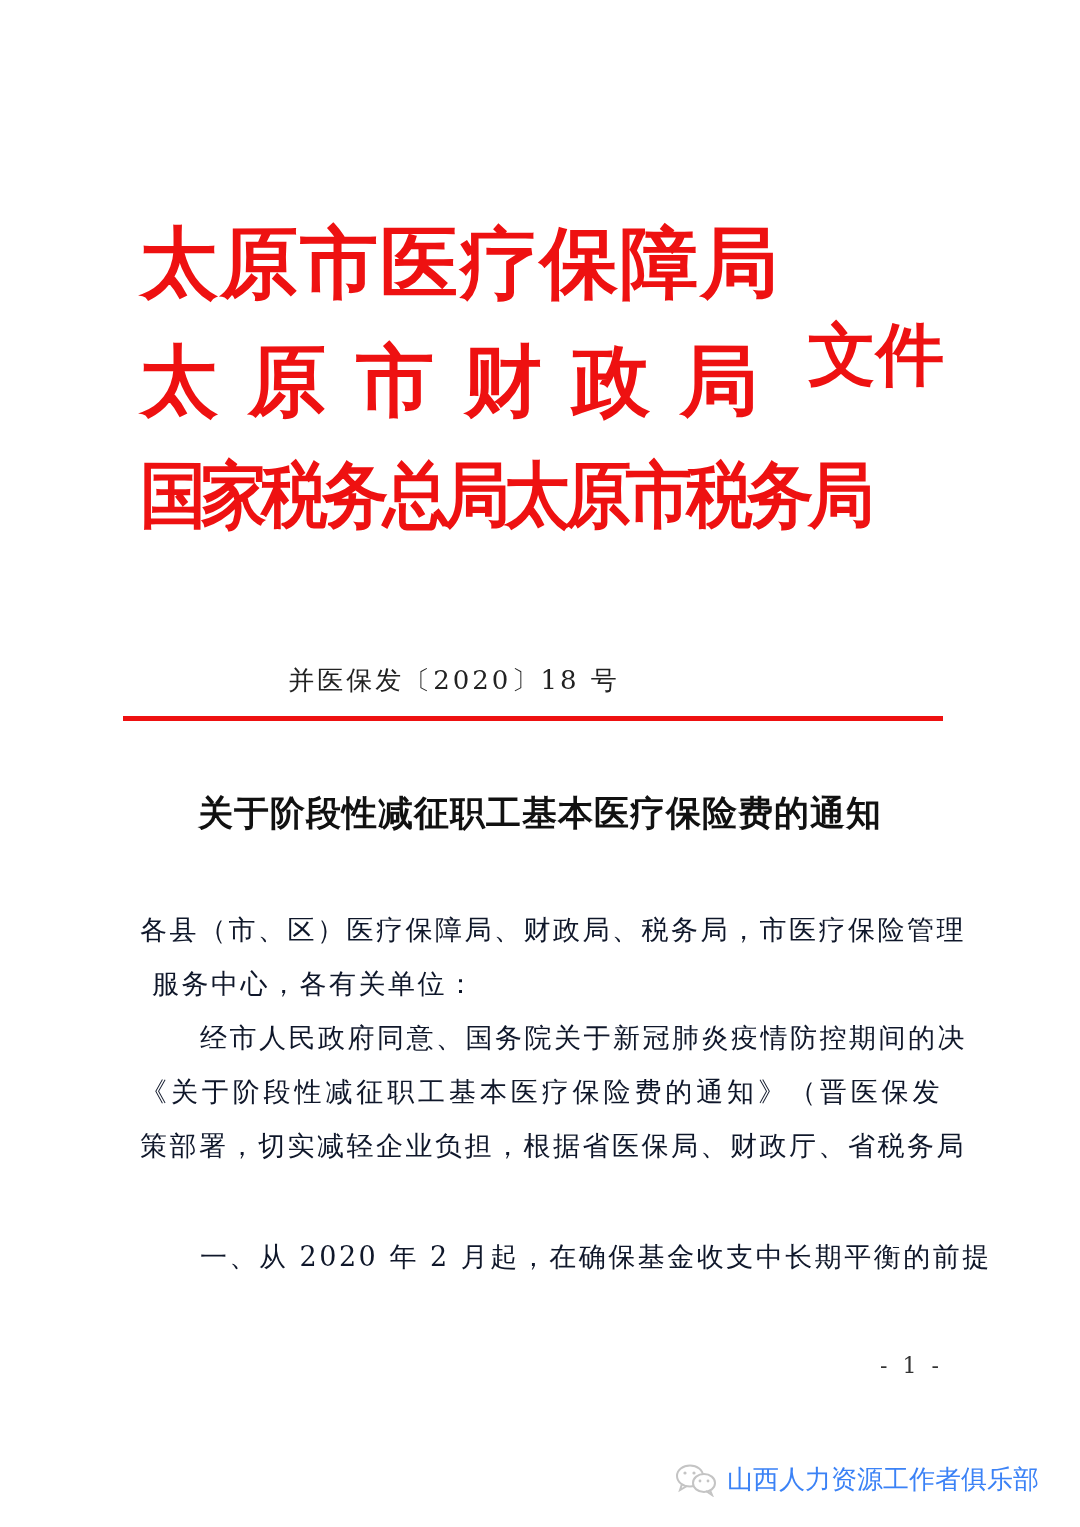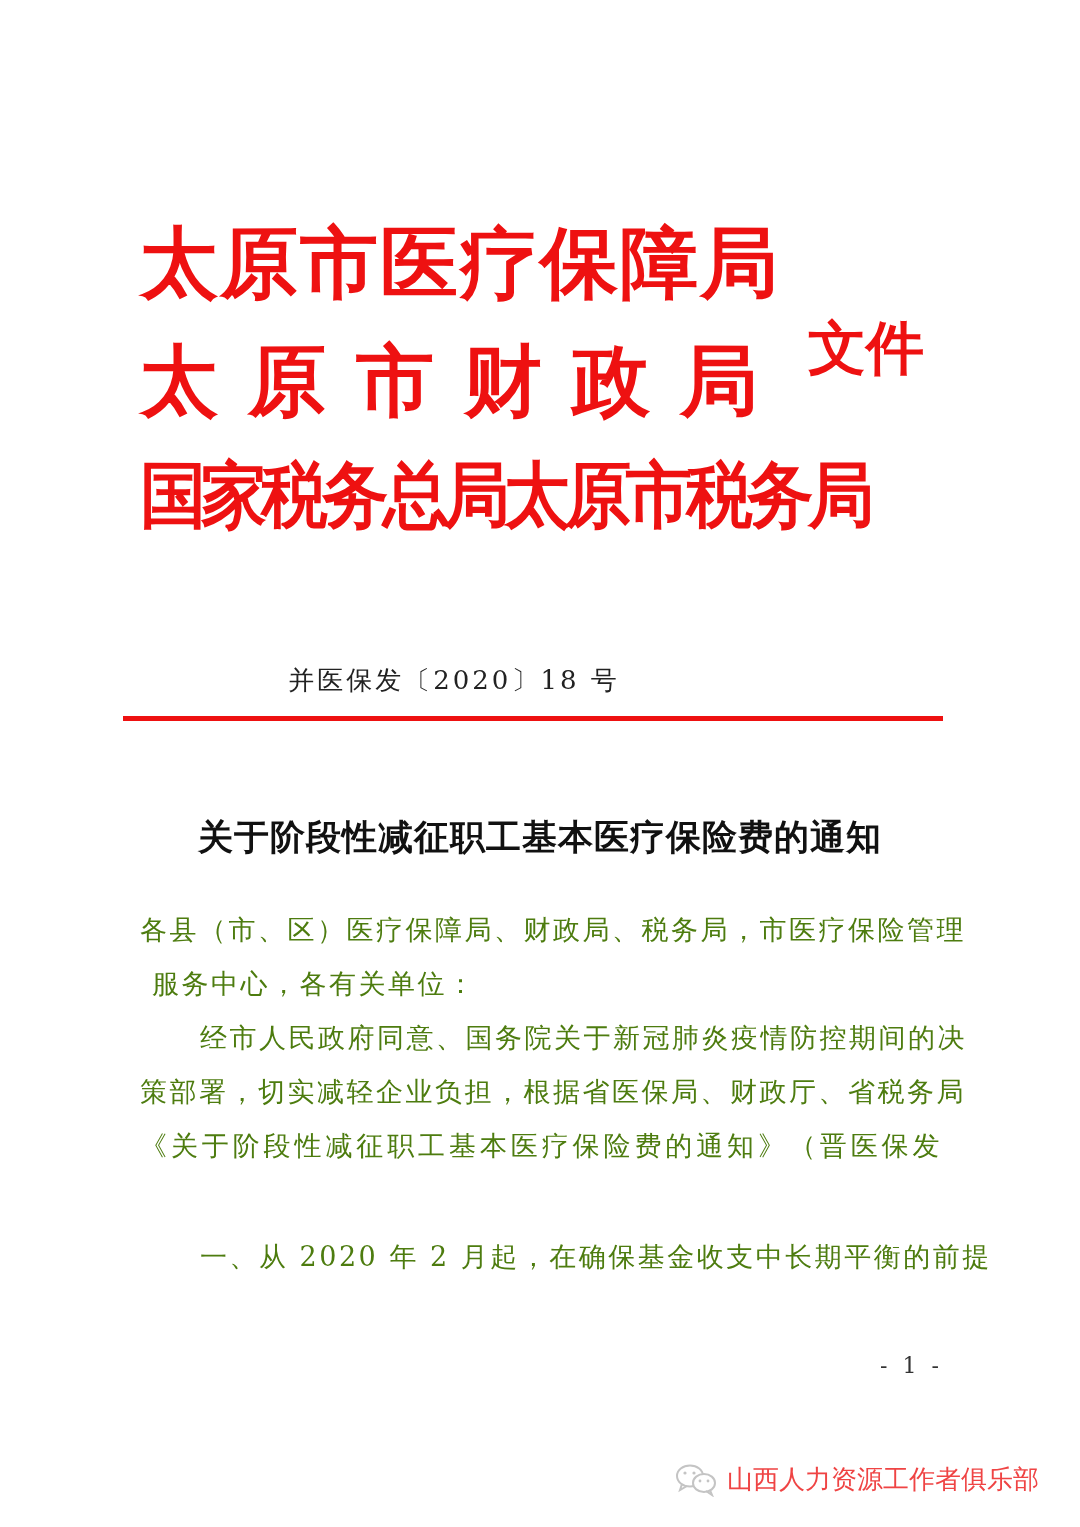--- a/index.html
+++ b/index.html
@@ -2,33 +2,33 @@
 <html><head>
 <meta charset="utf-8">
 <style>
   html, body { margin: 0; padding: 0; background: #ffffff; }
   body { width: 1080px; height: 1527px; position: relative; overflow: hidden;
          font-family: "DejaVu Serif", "Liberation Serif", serif; color: #1a1a1a; }
   .hdr { position: absolute; left: 140px; color: #ee1111; font-family: "DejaVu Serif", "Liberation Serif", serif; font-weight: bold; white-space: nowrap; }
   .hdr1 { top: 212px; font-size: 78px; letter-spacing: 2px; }
   .hdr2 { top: 330px; font-size: 78px; width: 800px; height: 100px; text-align: right; }
   .hdr2 .org { position: absolute; left: 0; top: 0; letter-spacing: 30px; }
-  .hdr2 .wenjian { position: absolute; left: 668px; top: -20px; font-size: 58px; }
+  .hdr2 .wenjian { position: absolute; left: 668px; top: -20px; font-size: 68px; }
   .hdr3 { top: 448px; font-size: 72px; letter-spacing: -6px; transform: scaleX(0.92); transform-origin: left; }
   .docno { position: absolute; top: 663px; left: 0; width: 908px; text-align: center; font-size: 26px; letter-spacing: 3px; color: #222; }
   .redline { position: absolute; left: 123px; top: 716px; width: 820px; height: 5px; background: #ee1111; }
-  .title { position: absolute; top: 790px; left: 0; width: 1080px; text-align: center; font-size: 35px; font-weight: bold; color: #111; letter-spacing: 1px; margin-top: 24px; }
-  .body { position: absolute; left: 140px; width: 802px; font-size: 27px; line-height: 54px; color: #4d7c0f; letter-spacing: 2.5px; }
+  .title { position: absolute; top: 790px; left: 0; width: 1080px; text-align: center; font-size: 35px; font-weight: bold; color: #111; letter-spacing: 1px; }
+  .body { position: absolute; left: 140px; width: 802px; font-size: 27px; line-height: 54px; color: #0f172a; letter-spacing: 2.5px; }
   .p1 { top: 903px; }
   .p2 { top: 1011px; text-indent: 60px; }
   .p3 { top: 1230px; text-indent: 60px; }
   .line { display: block; white-space: nowrap; text-align: justify; text-align-last: justify; }
   .line.last { text-align-last: left; margin-left: 12px; }
   .pageno { position: absolute; top: 1353px; left: 880px; font-size: 22px; color: #333; letter-spacing: 4px; }
-  .wm { position: absolute; top: 1462px; left: 675px; display: flex; align-items: center; gap: 8px; color: #ef4444; font-family: "DejaVu Sans", "Liberation Sans", sans-serif; font-size: 26px; }
+  .wm { position: absolute; top: 1462px; left: 675px; display: flex; align-items: center; gap: 8px; color: #3b82f6; font-family: "DejaVu Sans", "Liberation Sans", sans-serif; font-size: 26px; }
   .wm svg { display: block; }
 </style>
 </head>
 <body>
 
 <div class="hdr hdr1">太原市医疗保障局</div>
 <div class="hdr hdr2">
   <span class="org">太原市财政局</span>
   <span class="wenjian">文件</span>
 </div>
@@ -39,22 +39,22 @@
 
 <div class="title">关于阶段性减征职工基本医疗保险费的通知</div>
 
 <div class="body p1">
   <span class="line">各县（市、区）医疗保障局、财政局、税务局，市医疗保险管理</span>
   <span class="line last">服务中心，各有关单位：</span>
 </div>
 
 <div class="body p2">
   <span class="line">经市人民政府同意、国务院关于新冠肺炎疫情防控期间的决</span>
+  <span class="line" style="text-indent:0">《关于阶段性减征职工基本医疗保险费的通知》（晋医保发</span>
   <span class="line" style="text-indent:0">策部署，切实减轻企业负担，根据省医保局、财政厅、省税务局</span>
-  <span class="line" style="text-indent:0">《关于阶段性减征职工基本医疗保险费的通知》（晋医保发</span>
 </div>
 
 <div class="body p3">
   <span class="line">一、从 2020 年 2 月起，在确保基金收支中长期平衡的前提</span>
 </div>
 
 <div class="pageno">- 1 -</div>
 
 <div class="wm">
   <span>

